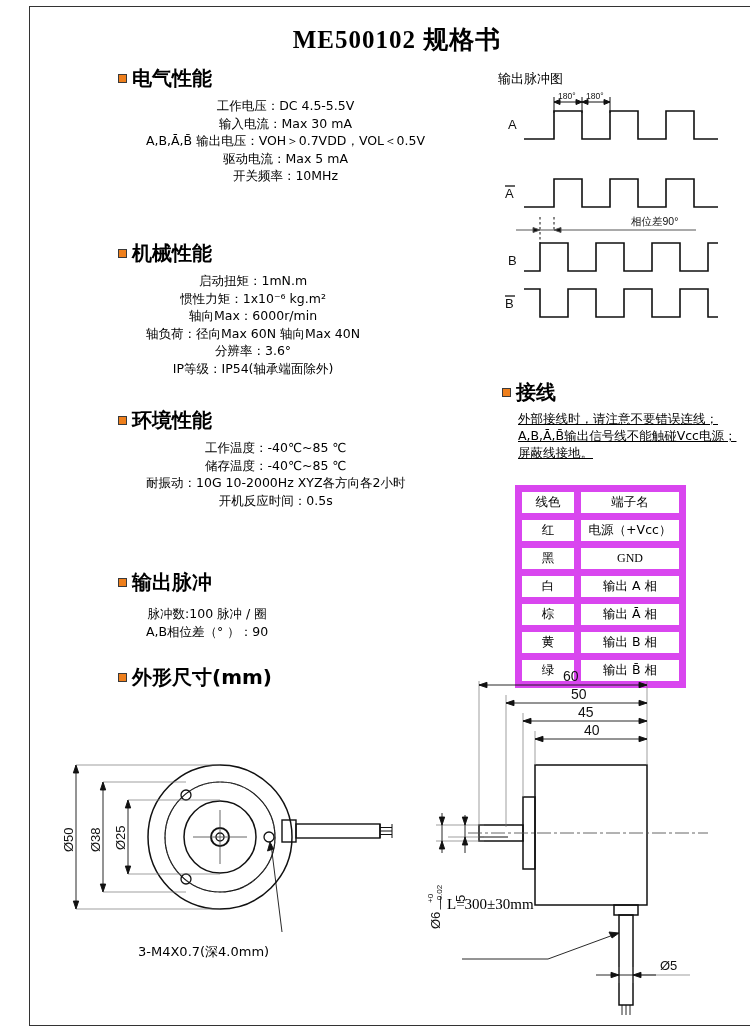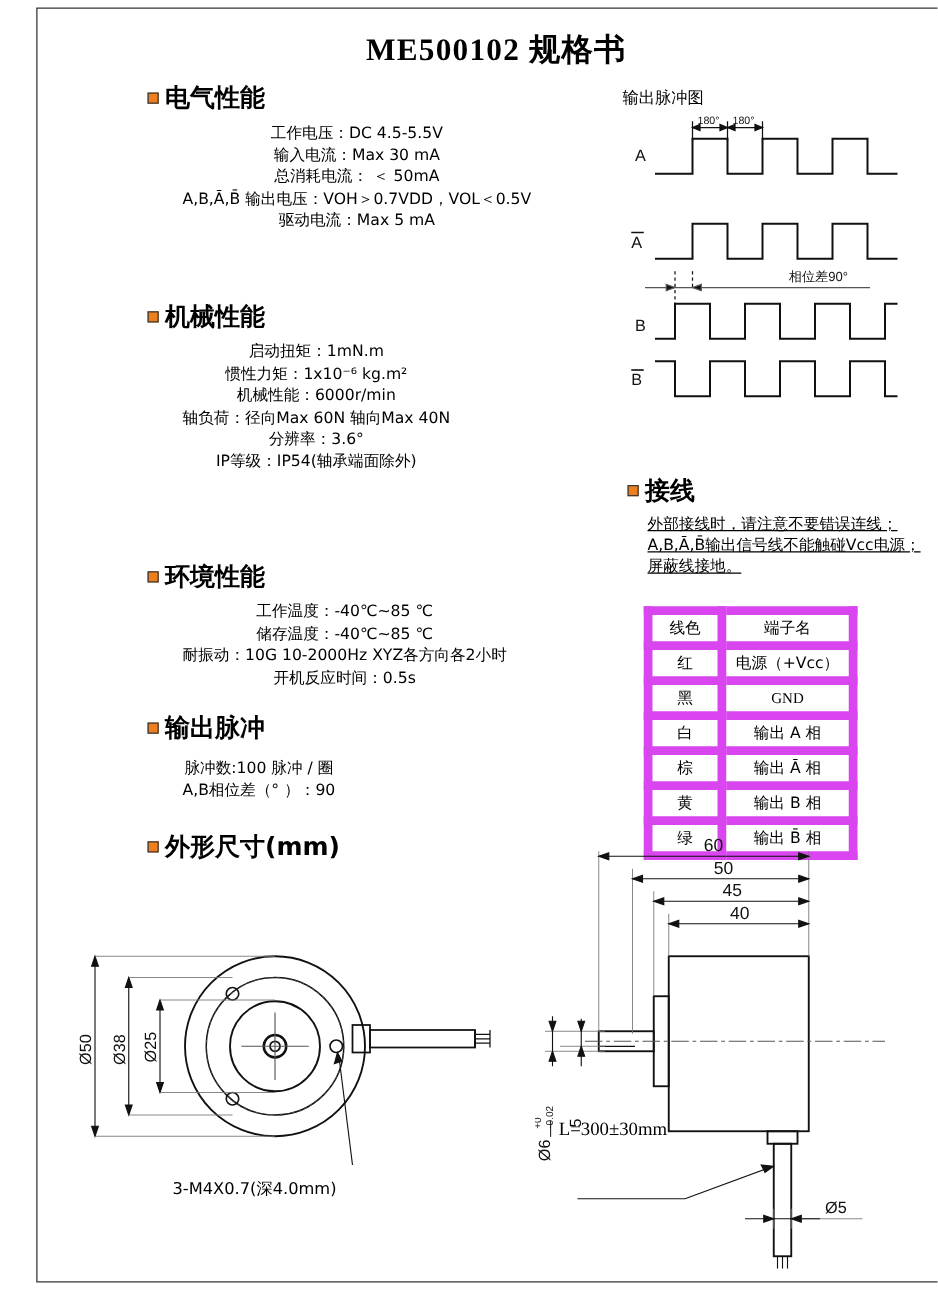--- a/index.html
+++ b/index.html
@@ -61,41 +61,41 @@
 
   <div class="abs" id="title">ME500102  规格书</div>
 
   <div class="abs" style="left:88px;top:58px;">
     <div class="sec-head">
       <span class="bullet"></span><span>电气性能</span>
     </div>
     <div style="margin-left:28px;margin-top:5px;">
       <div class="spec-line">工作电压：DC 4.5-5.5V</div>
       <div class="spec-line">输入电流：Max 30 mA</div>
-      <div class="spec-line">总消耗电流： ＜ 50mA</div>
       <div class="spec-line">A,B,Ā,B̄ 输出电压：VOH＞0.7VDD，VOL＜0.5V</div>
       <div class="spec-line">驱动电流：Max 5 mA</div>
+      <div class="spec-line">开关频率：10MHz</div>
     </div>
   </div>
 
   <div class="abs" style="left:88px;top:233px;">
     <div class="sec-head">
       <span class="bullet"></span><span>机械性能</span>
     </div>
     <div style="margin-left:28px;margin-top:5px;">
       <div class="spec-line">启动扭矩：1mN.m</div>
       <div class="spec-line">惯性力矩：1x10⁻⁶  kg.m²</div>
-      <div class="spec-line">机械性能：6000r/min</div>
+      <div class="spec-line">轴向Max：6000r/min</div>
       <div class="spec-line">轴负荷：径向Max 60N  轴向Max 40N</div>
       <div class="spec-line">分辨率：3.6°</div>
       <div class="spec-line">IP等级：IP54(轴承端面除外)</div>
     </div>
   </div>
 
-  <div class="abs" style="left:88px;top:441px;">
+  <div class="abs" style="left:88px;top:400px;">
     <div class="sec-head">
       <span class="bullet"></span><span>环境性能</span>
     </div>
     <div style="margin-left:28px;margin-top:5px;">
       <div class="spec-line">工作温度：-40℃~85 ℃</div>
       <div class="spec-line">储存温度：-40℃~85 ℃</div>
       <div class="spec-line">耐振动：10G 10-2000Hz XYZ各方向各2小时</div>
       <div class="spec-line">开机反应时间：0.5s</div>
     </div>
   </div>

